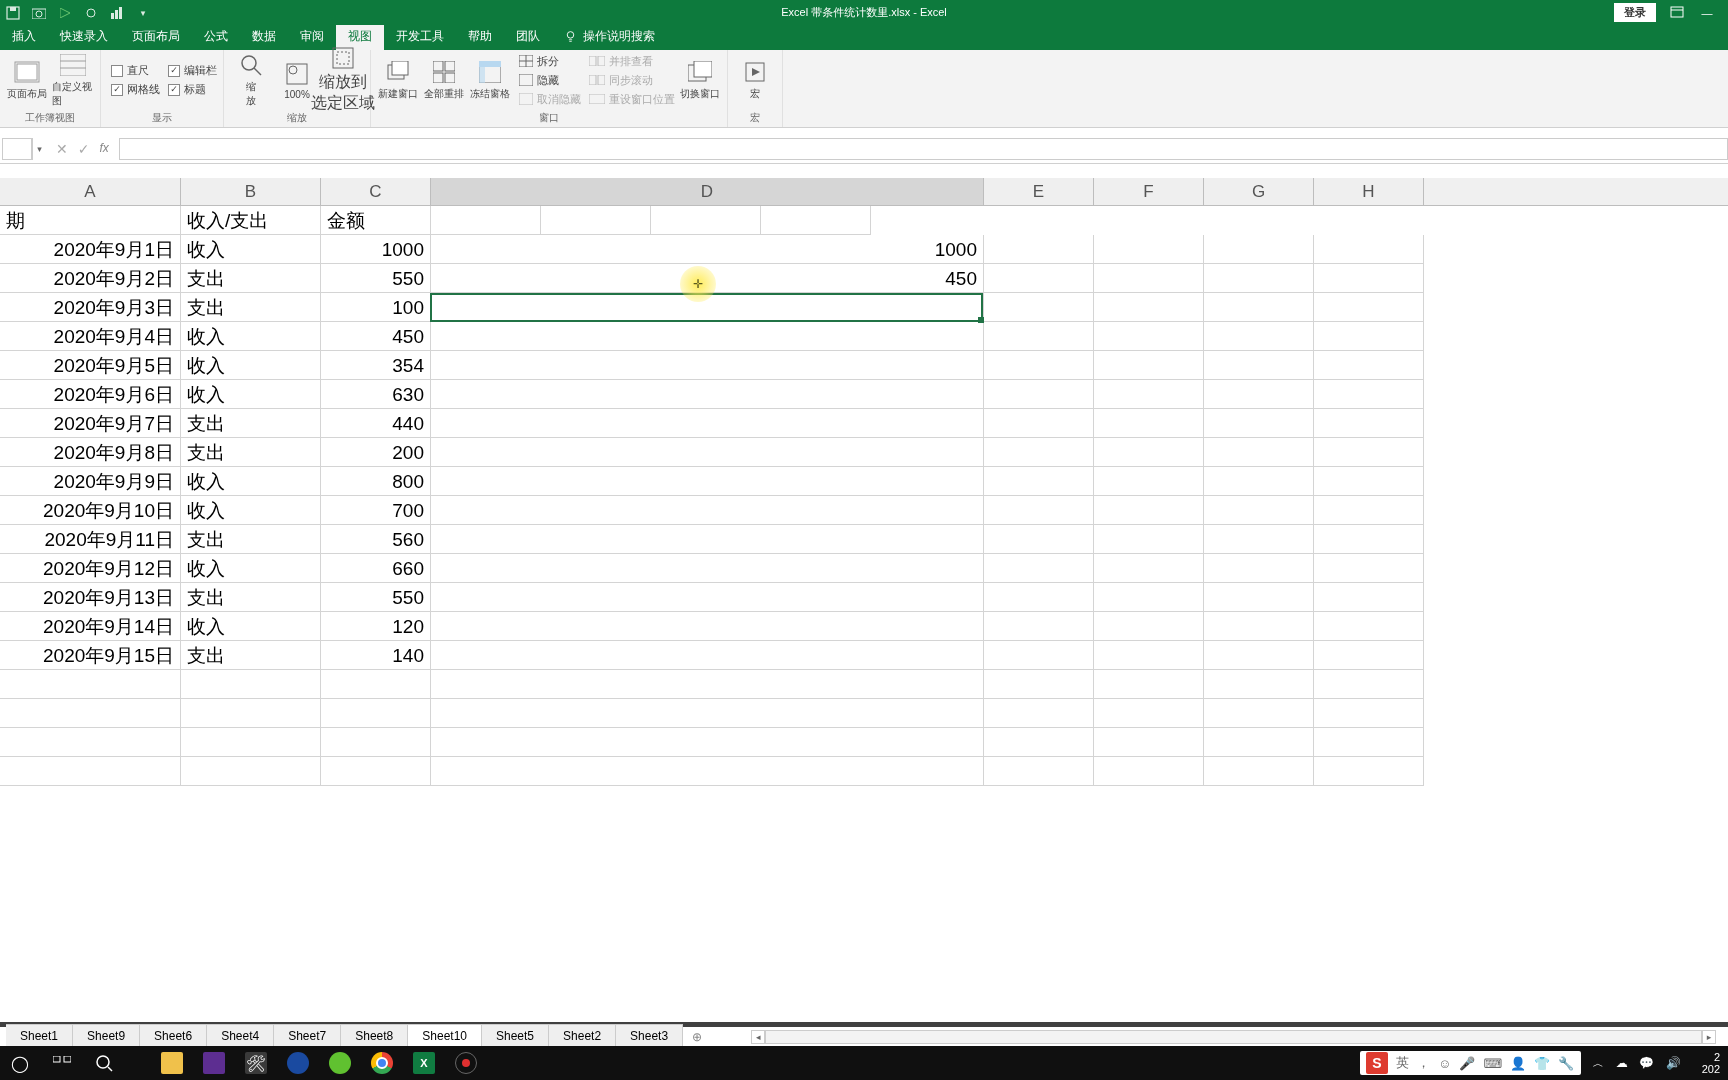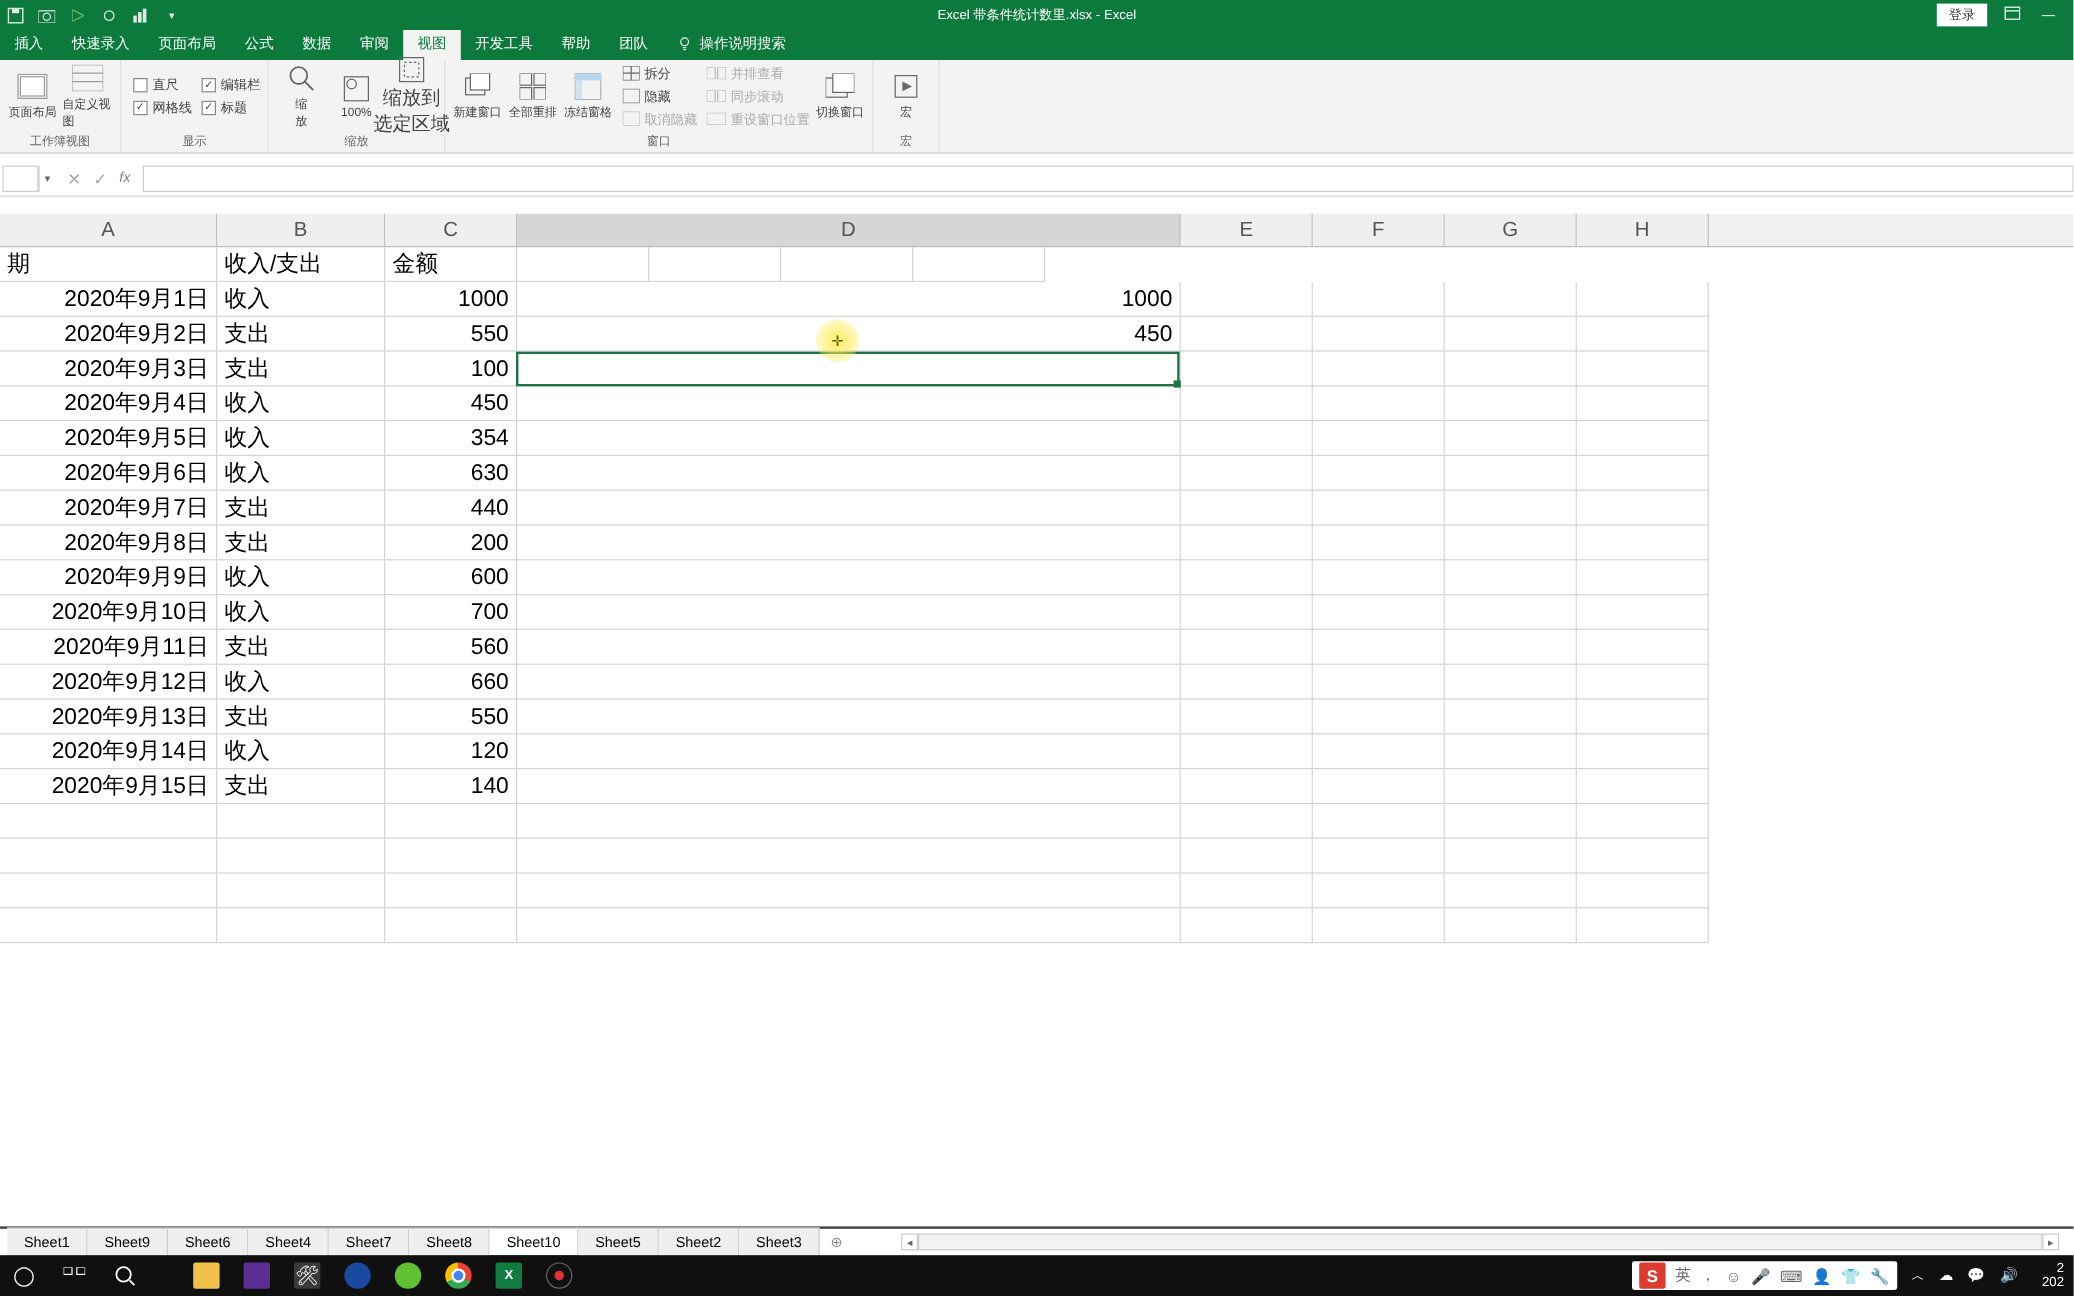--- a/index.html
+++ b/index.html
@@ -4,21 +4,21 @@
   <style>
     * { margin: 0; padding: 0; box-sizing: border-box; font-family: "Microsoft YaHei", "Segoe UI", sans-serif; }
     body { background: #fff; overflow: hidden; width: 1728px; height: 1080px; }
     
     
     .title-bar { height: 25px; background: #0d7a3d; display: flex; align-items: center; color: #fff; font-size: 11px; position: relative; }
     .title-bar-left { display: flex; align-items: center; gap: 8px; padding-left: 4px; }
     .qat-icon { width: 18px; height: 18px; display: flex; align-items: center; justify-content: center; cursor: pointer; opacity: 0.85; }
     .title-center { position: absolute; left: 50%; transform: translateX(-50%); white-space: nowrap; }
     .title-bar-right { margin-left: auto; display: flex; align-items: center; gap: 12px; padding-right: 12px; }
-    .login-btn { background: #fff; color: #333; padding: 2px 10px; font-size: 11px; border: none; }
+    .login-btn { background: #fff; color: #333; padding: 2px 10px; font-size: 11px; border: none; font-weight: bold; }
     .win-btn { width: 18px; text-align: center; }
     
     
     .ribbon-tabs { height: 25px; background: #0d7a3d; display: flex; align-items: flex-end; color: #fff; font-size: 12px; }
     .ribbon-tab { padding: 5px 12px; cursor: pointer; }
     .ribbon-tab.active { background: #f3f3f3; color: #0d7a3d; }
     .search-hint { display: flex; align-items: center; gap: 6px; padding: 5px 12px; opacity: 0.95; }
     .search-icon-svg { width: 13px; height: 13px; }
     
     
@@ -64,21 +64,21 @@
     .w-h { width: 110px; }
     
     
     .sel-cell { position: absolute; border: 2px solid #217346; background: #fff; pointer-events: none; }
     .sel-handle { position: absolute; width: 6px; height: 6px; background: #217346; right: -3px; bottom: -3px; }
     
     .highlight-cursor { position: absolute; width: 36px; height: 36px; border-radius: 50%; background: radial-gradient(circle, rgba(255,235,80,0.95) 0%, rgba(255,235,80,0.3) 70%, transparent 100%); display:flex; align-items:center; justify-content:center; }
     .highlight-cursor::after{ content:"✛"; color:#5a5a20; font-size:12px; }
     
     
-    .sheet-bar { height: 24px; display: flex; align-items: center; border-top: 2px solid #404040; font-size: 12px; position: absolute; bottom: 30px; left:0; right:0; background:#fff; }
+    .sheet-bar { height: 24px; display: flex; align-items: center; border-top: 5px solid #404040; font-size: 12px; position: absolute; bottom: 30px; left:0; right:0; background:#fff; }
     .sheet-nav { width: 6px; }
     .sheet-tab { padding: 4px 14px; border-right: 1px solid #ccc; border-top: 1px solid #ccc; background: #efefef; cursor: pointer; }
     .sheet-tab.active { background: #fff; border-bottom: 2px solid #0d7a3d; }
     .add-sheet { width: 28px; text-align:center; color:#888; cursor:pointer; }
     .hscroll-area{ flex:1; display:flex; align-items:center; padding: 0 12px 0 40px; }
     .hscroll-track{ flex:1; height:14px; border:1px solid #ccc; background:#f3f3f3; position:relative;}
     .hscroll-arrow{ width:14px; height:14px; border:1px solid #ccc; display:flex; align-items:center; justify-content:center; font-size:9px; color:#666;}
     .tray-icons{ display:flex; align-items:center; gap:12px; color:#fff; padding: 0 10px; font-size:12px;}
     .clock{ color:#fff; font-size:11px; text-align:right; padding:0 8px; line-height:1.1;}
     
@@ -469,21 +469,21 @@
         <div class="cell w-c right">200</div>
         <div class="cell w-d right"></div>
         <div class="cell w-e "></div>
         <div class="cell w-f "></div>
         <div class="cell w-g "></div>
         <div class="cell w-h "></div>
       </div>
       <div class="grid-row">
         <div class="cell w-a right">2020年9月9日</div>
         <div class="cell w-b left">收入</div>
-        <div class="cell w-c right">600</div>
+        <div class="cell w-c right">800</div>
         <div class="cell w-d right"></div>
         <div class="cell w-e "></div>
         <div class="cell w-f "></div>
         <div class="cell w-g "></div>
         <div class="cell w-h "></div>
       </div>
       <div class="grid-row">
         <div class="cell w-a right">2020年9月10日</div>
         <div class="cell w-b left">收入</div>
         <div class="cell w-c right">700</div>

